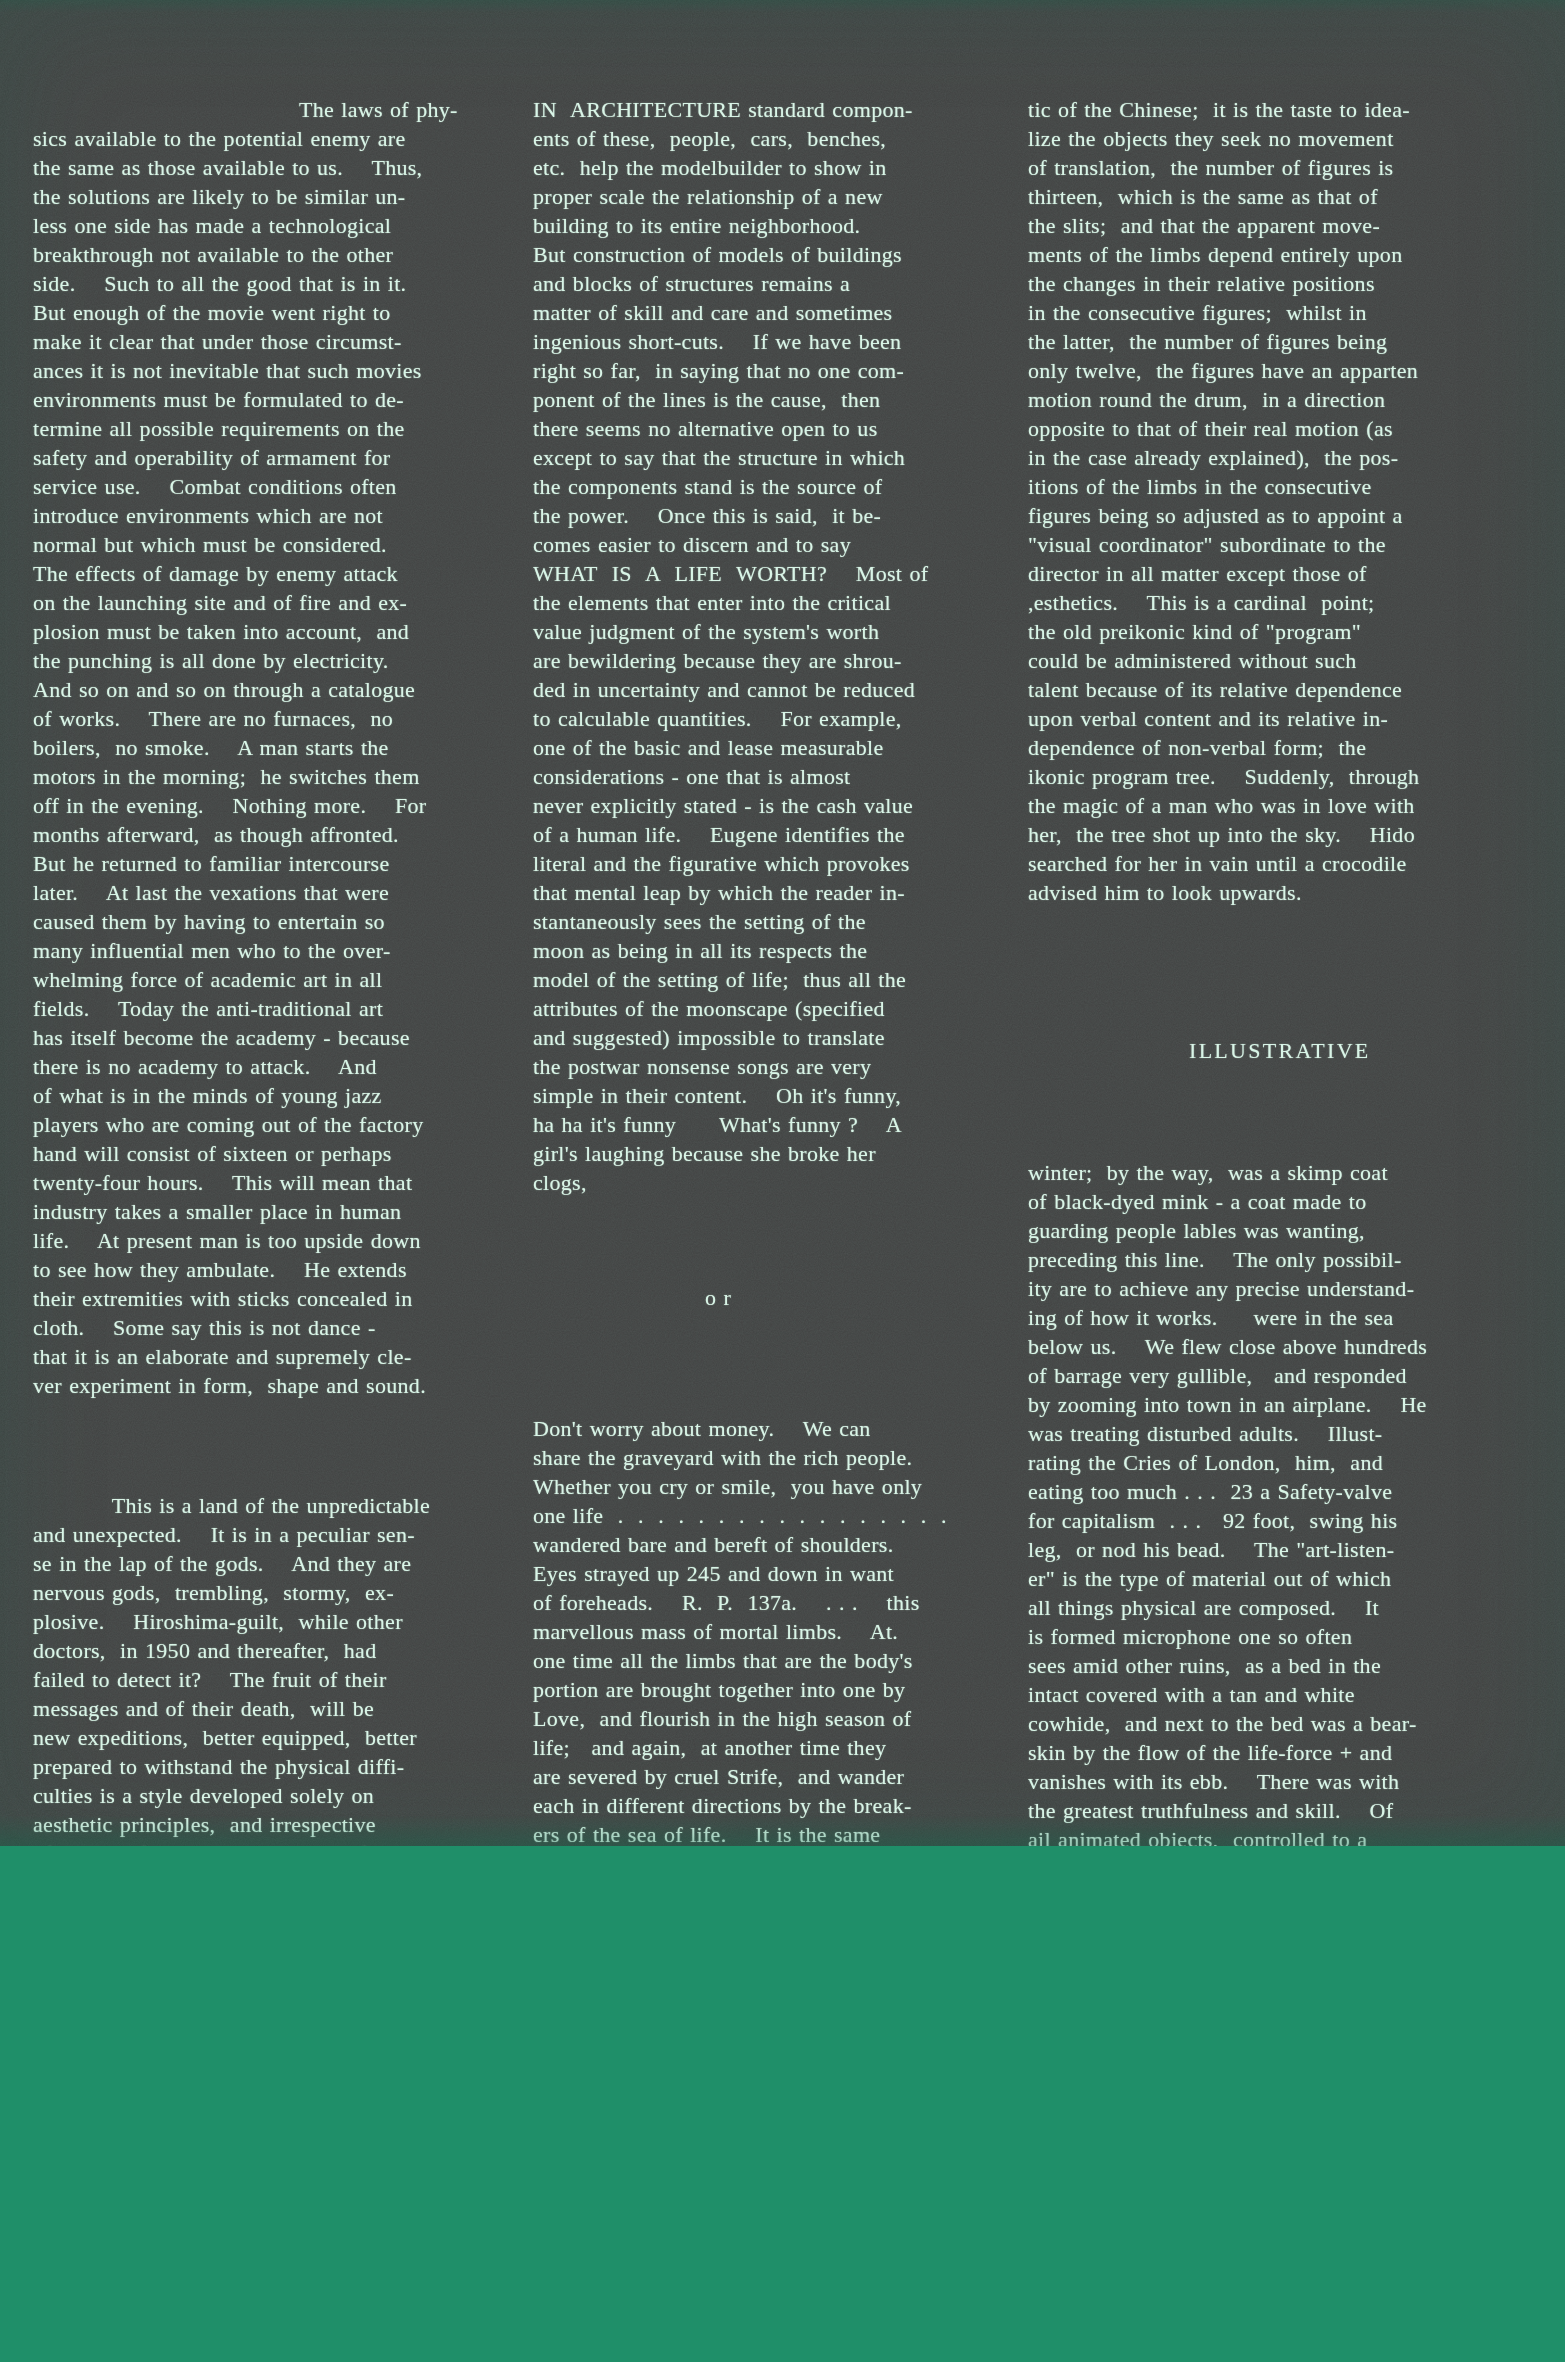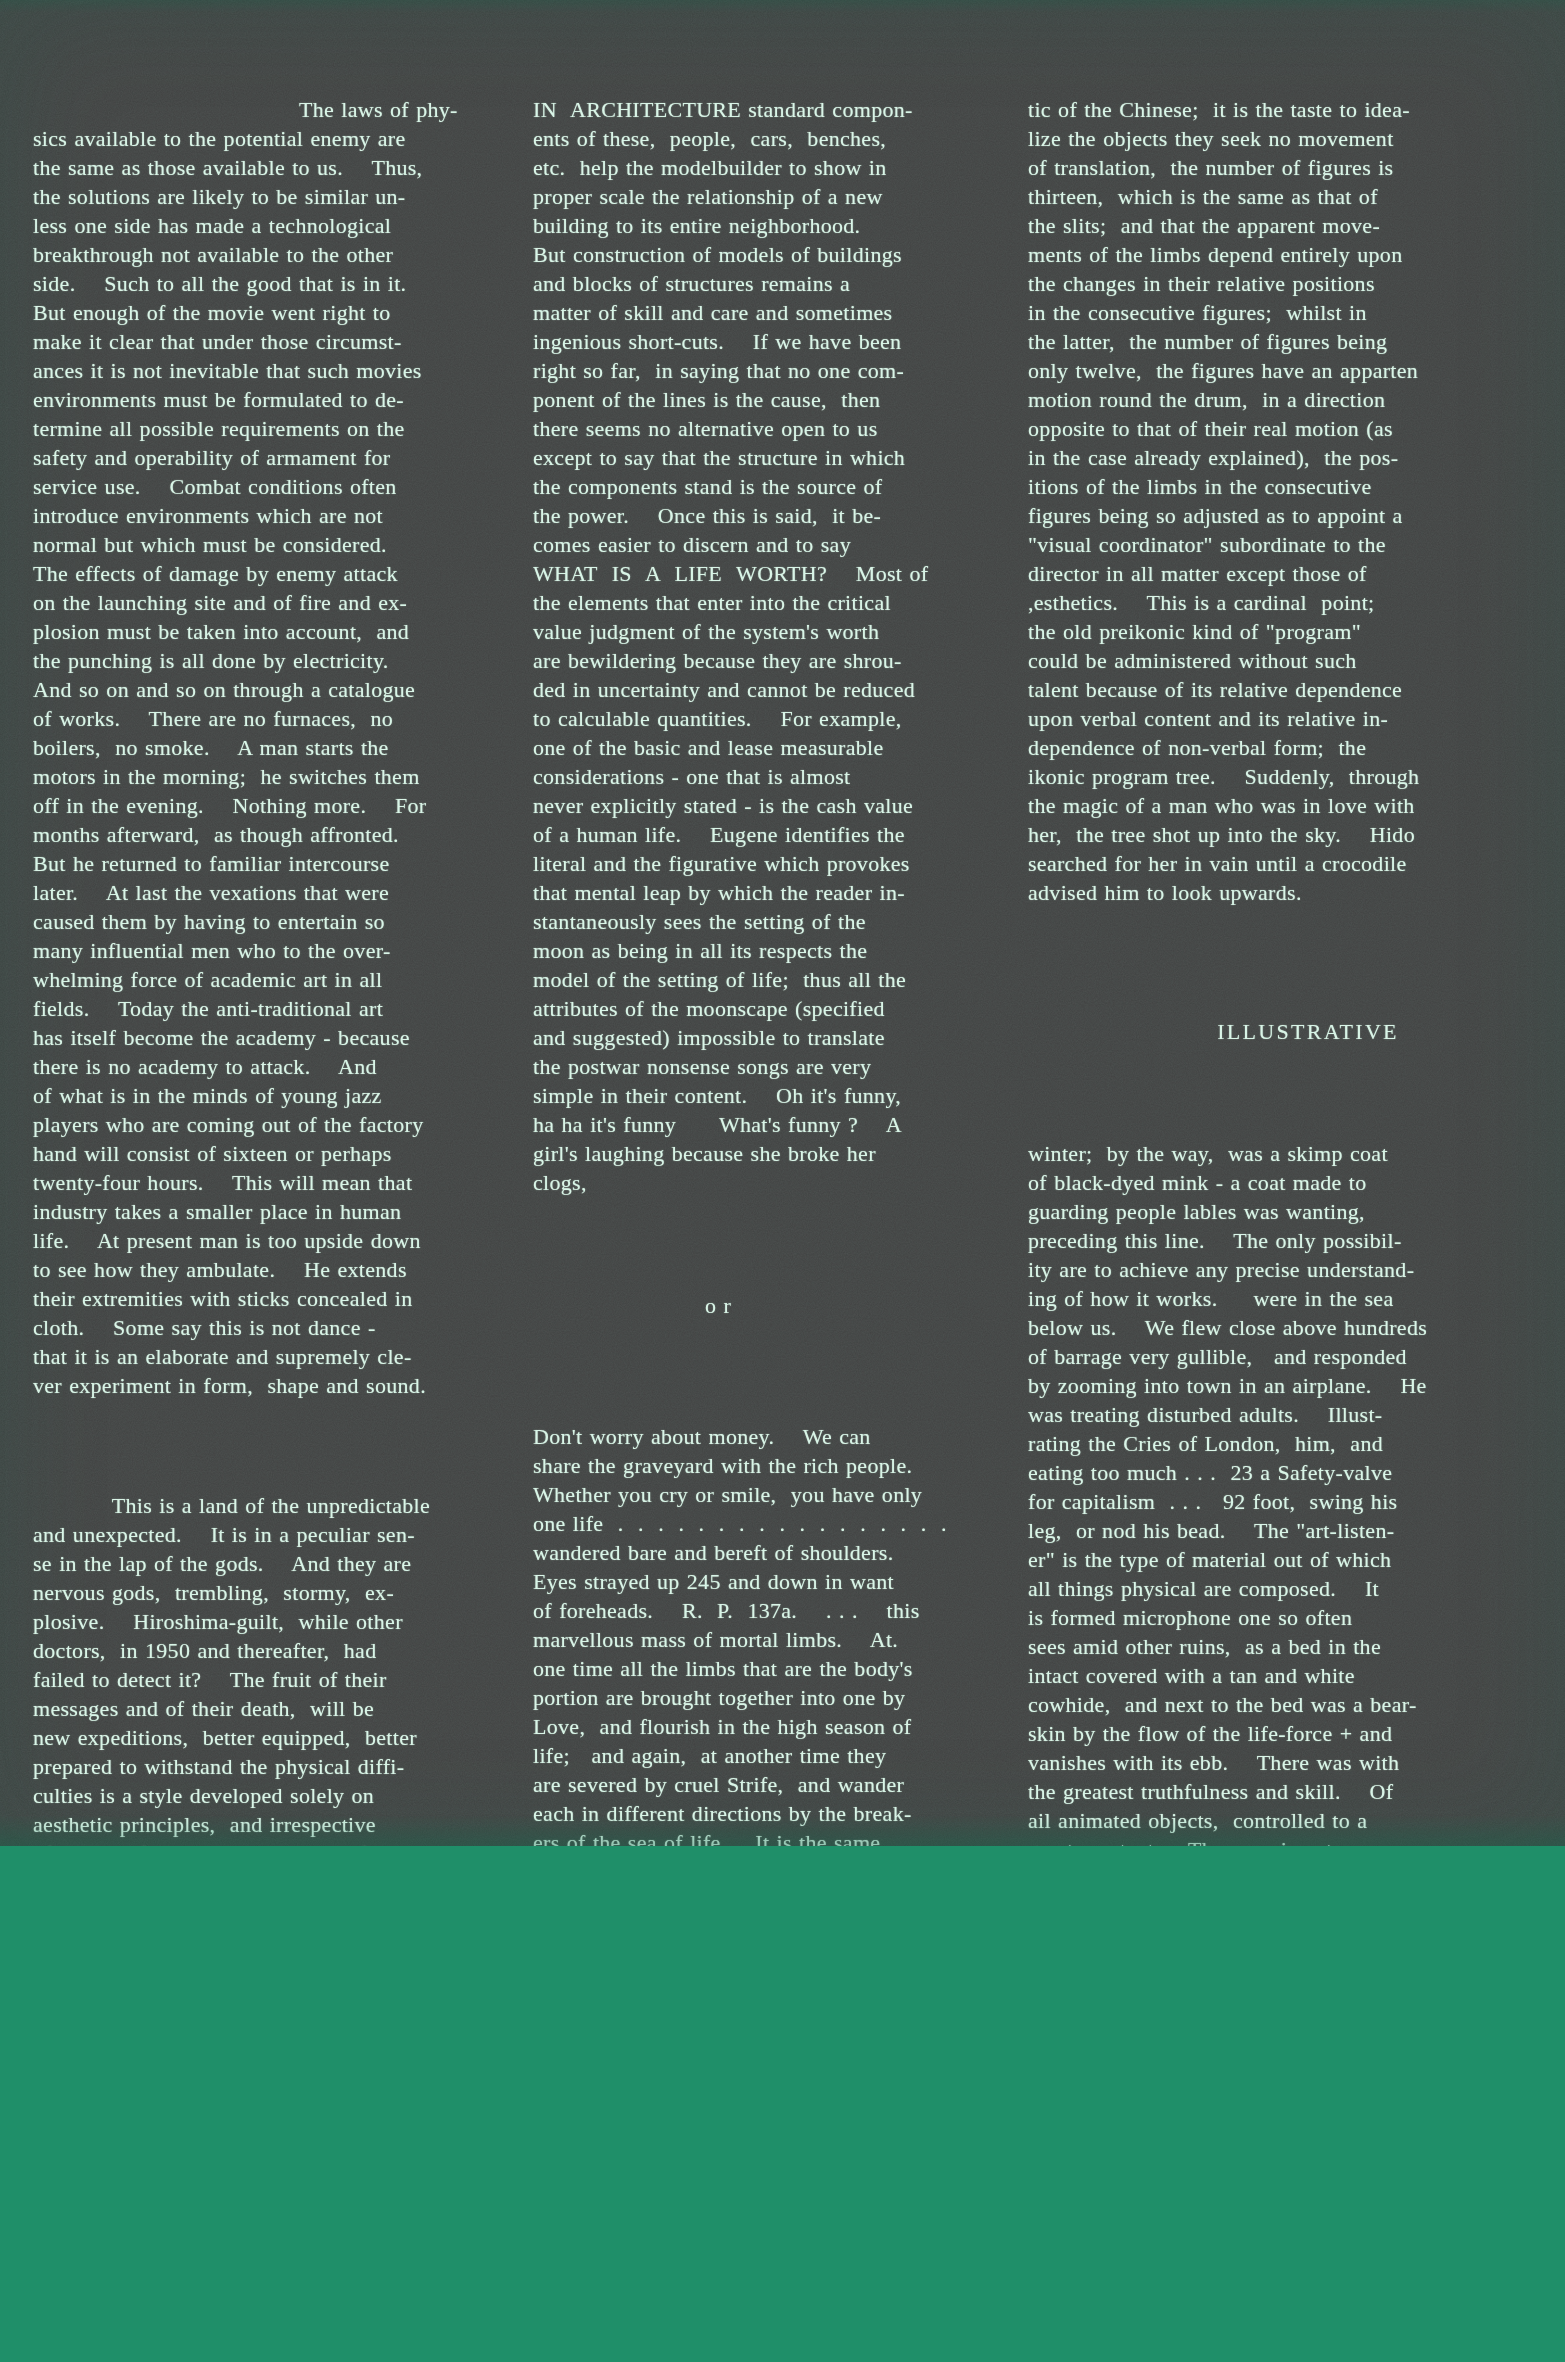--- a/index.html
+++ b/index.html
@@ -55,30 +55,29 @@
   .heading {
     white-space: pre;
     letter-spacing: 2.8px;
   }
   .col-1 .heading {
     margin-top: 65px;
     padding-left: 103px;
   }
   .col-1 .block-b { margin-top: 33px; }
   .col-2 .separator {
-    margin-top: 36px;
+    margin-top: 28px;
     padding-left: 172px;
     white-space: pre;
   }
   .col-2 .block-b { margin-top: 44px; }
   .col-3 .heading {
-    margin-top: 52px;
+    margin-top: 71px;
     padding-left: 161px;
     letter-spacing: 2.3px;
-    text-align: center;
   }
   .col-3 .block-b { margin-top: 35px; }
 </style>
 </head>
 <body>
 
 <div class="page">
 
   <svg class="grain" width="1565" height="2363" xmlns="http://www.w3.org/2000/svg" viewBox="0 0 1696 2560">
     <filter id="grain-f">

